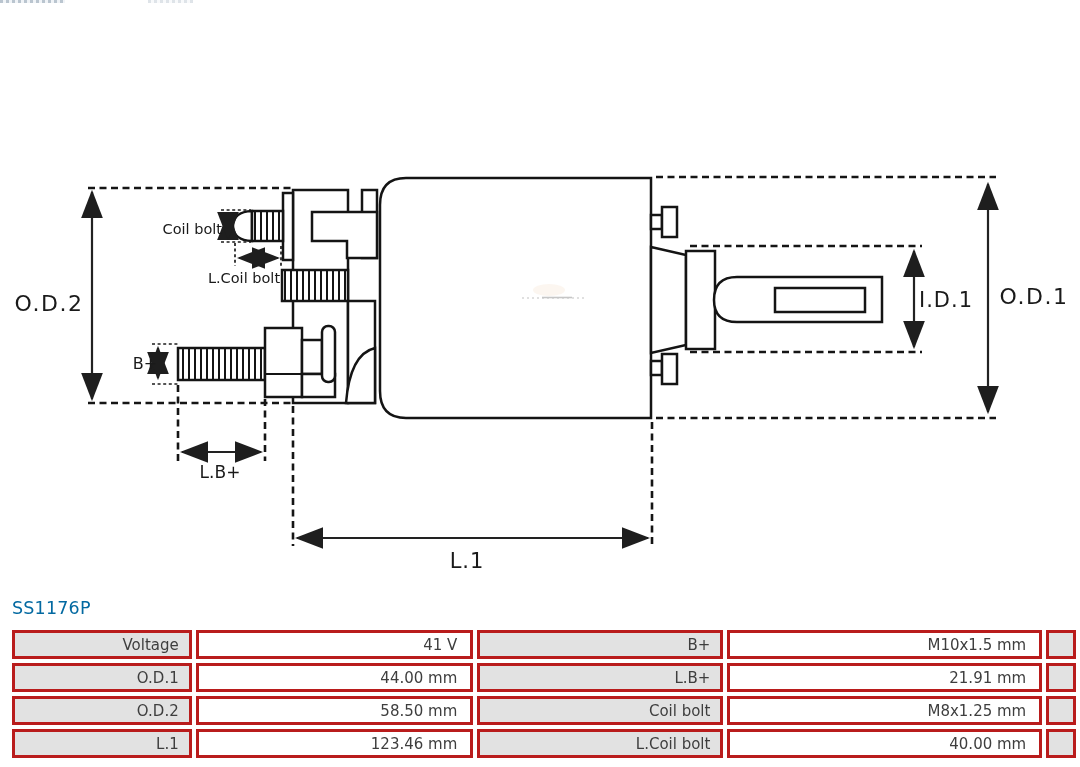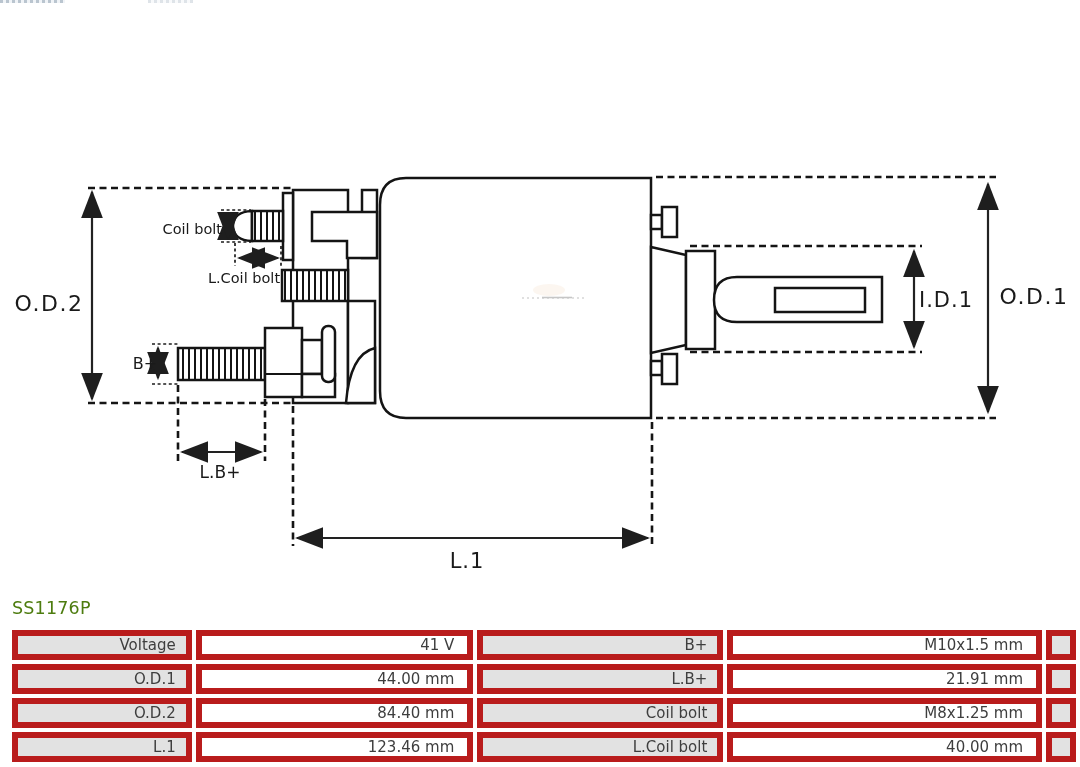--- a/index.html
+++ b/index.html
@@ -20,29 +20,29 @@
   .edge{stroke:#141414;stroke-width:2.2;fill:none;}
   .dashM{stroke:#151515;stroke-width:2.6;stroke-dasharray:7 4.5;fill:none;}
   .dashF{stroke:#1d1d1d;stroke-width:1.7;stroke-dasharray:3 2.6;fill:none;}
   .dim{stroke:#222222;stroke-width:2.2;fill:none;}
   .lab{fill:#1a1a1a;}
   .wm1{stroke:#d6d6d6;stroke-width:1.4;stroke-dasharray:2 3;}
   .wm2{stroke:#c6c6c6;stroke-width:1.6;}
 
   .part-number{
     position:absolute;left:12px;top:598px;margin:0;
-    font-size:17.5px;font-weight:500;color:#4d7c0f;letter-spacing:.2px;
+    font-size:17.5px;font-weight:500;color:#0369a1;letter-spacing:.2px;
   }
   table.specs{
     position:absolute;left:8px;top:626px;
     table-layout:fixed;border-collapse:separate;border-spacing:4px;
   }
   table.specs td{
     height:29px;padding:0 13px 0 6px;box-sizing:border-box;
-    border:6px solid #b91c1c;
+    border:3px solid #b91c1c;
     font-size:15px;color:#3e3e3e;text-align:right;vertical-align:middle;
     white-space:nowrap;overflow:hidden;
   }
   table.specs td.lbl{background:#e2e2e2;padding-right:10px;}
   col.c1{width:183px;} col.c2{width:283px;} col.c3{width:251px;}
   col.c4{width:321px;} col.c5{width:30px;}
 </style>
 </head>
 <body>
 
@@ -168,21 +168,21 @@
     </tr>
     <tr>
       <td class="lbl">O.D.1</td>
       <td>44.00 mm</td>
       <td class="lbl">L.B+</td>
       <td>21.91 mm</td>
       <td class="lbl"></td>
     </tr>
     <tr>
       <td class="lbl">O.D.2</td>
-      <td>84.40 mm</td>
+      <td>58.50 mm</td>
       <td class="lbl">Coil bolt</td>
       <td>M8x1.25 mm</td>
       <td class="lbl"></td>
     </tr>
     <tr>
       <td class="lbl">L.1</td>
       <td>123.46 mm</td>
       <td class="lbl">L.Coil bolt</td>
       <td>40.00 mm</td>
       <td class="lbl"></td>

